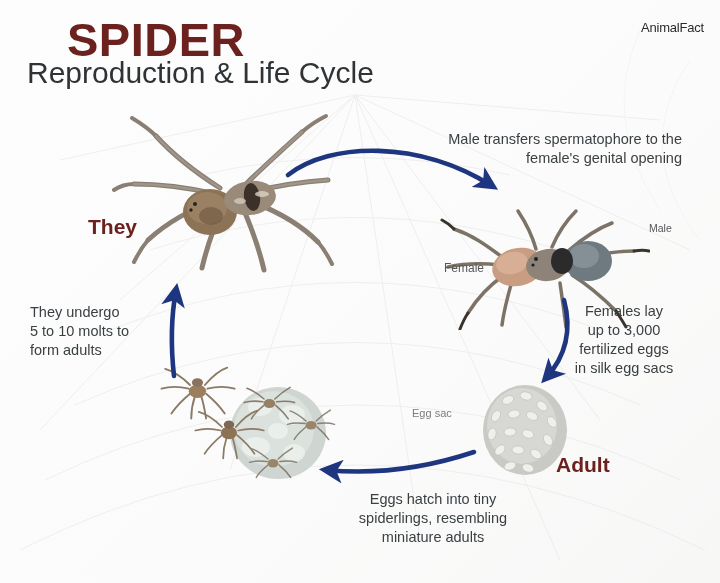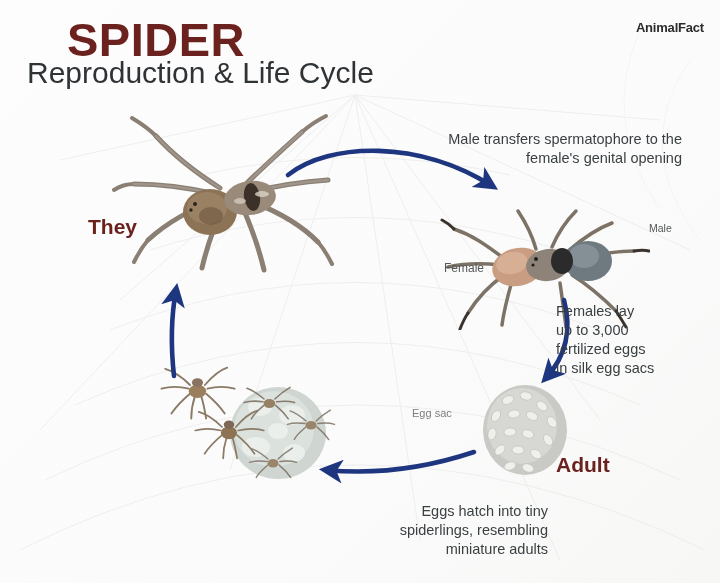--- a/index.html
+++ b/index.html
@@ -22,39 +22,39 @@
     position:absolute;left:26px;top:16px;
     font-size:47px;font-weight:bold;letter-spacing:.5px;
     color:#6b211d;line-height:1;margin-left:41px;
   }
   .subtitle{
     position:absolute;left:27px;top:58px;
     font-size:30px;color:#2f3336;font-weight:normal;line-height:1;
   }
   .logo{
     position:absolute;right:16px;top:20px;
-    font-size:13px;font-weight:bold;color:#2b2b2b;
+    font-size:13px;font-weight:normal;color:#2b2b2b;
     letter-spacing:-.2px;
   }
   
   .stage-label{
     position:absolute;font-size:21px;font-weight:bold;color:#6b211d;
     white-space:nowrap;
   }
   #label-adult{left:88px;top:215px;}
   #label-spiderlings{left:86px;top:476px;}
   #label-eggs{left:556px;top:453px;}
   
   .body-text{
     position:absolute;font-size:14.5px;color:#3a3f42;line-height:1.32;
     white-space:pre-line;
   }
   #text-mating{left:382px;top:130px;width:300px;text-align:right;}
-  #text-eggs{left:556px;top:302px;width:136px;text-align:left;}
-  #text-hatch{left:318px;top:502px;width:230px;text-align:right;}
+  #text-eggs{left:556px;top:302px;width:136px;text-align:center;}
+  #text-hatch{left:318px;top:490px;width:230px;text-align:center;}
   #text-molts{left:30px;top:303px;width:140px;text-align:left;}
   .mini-label{
     position:absolute;font-size:11px;color:#7c7c7c;white-space:nowrap;
   }
   #label-eggsac{left:412px;top:407px;text-align:center;}
   #label-female{left:444px;top:261px;font-size:12px;color:#55575a;text-align:right;}
   #label-male{left:606px;top:222px;font-size:10.5px;color:#55575a;margin-left:43px;}
   
   .arrows{position:absolute;inset:0;pointer-events:none;}
   
@@ -275,18 +275,21 @@
 
   <div class="body-text" id="text-mating">Male transfers spermatophore to the
 female's genital opening</div>
   <div class="body-text" id="text-eggs">Females lay
 up to 3,000
 fertilized eggs
 in silk egg sacs</div>
   <div class="body-text" id="text-hatch">Eggs hatch into tiny
 spiderlings, resembling
 miniature adults</div>
+  <div class="body-text" id="text-molts">They undergo
+5 to 10 molts to
+form adults</div>
 
   <div class="mini-label" id="label-eggsac">Egg sac</div>
   <div class="mini-label" id="label-female">Female</div>
   <div class="mini-label" id="label-male">Male</div>
 
 </div>
 
 </body></html>

